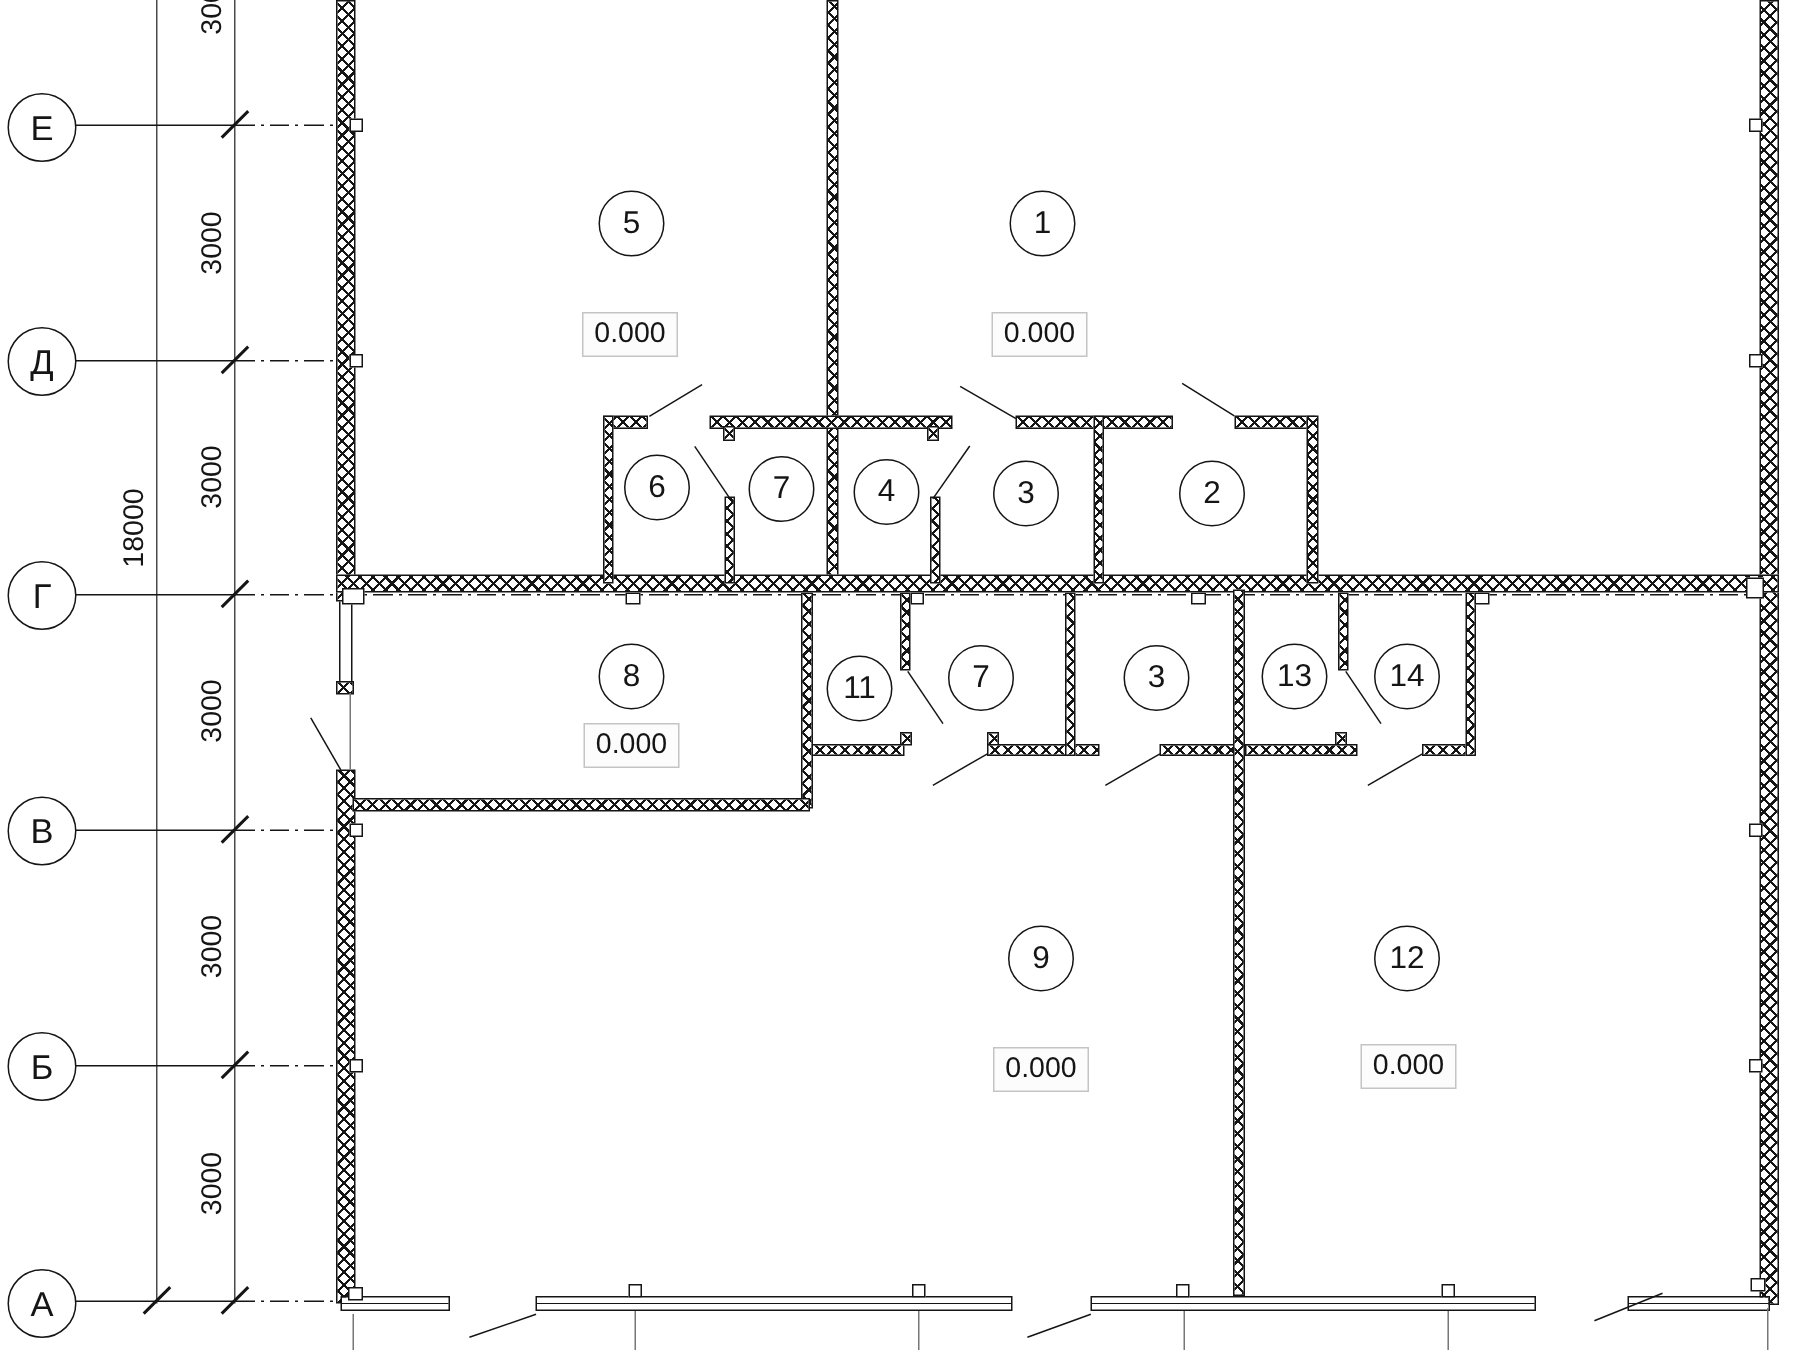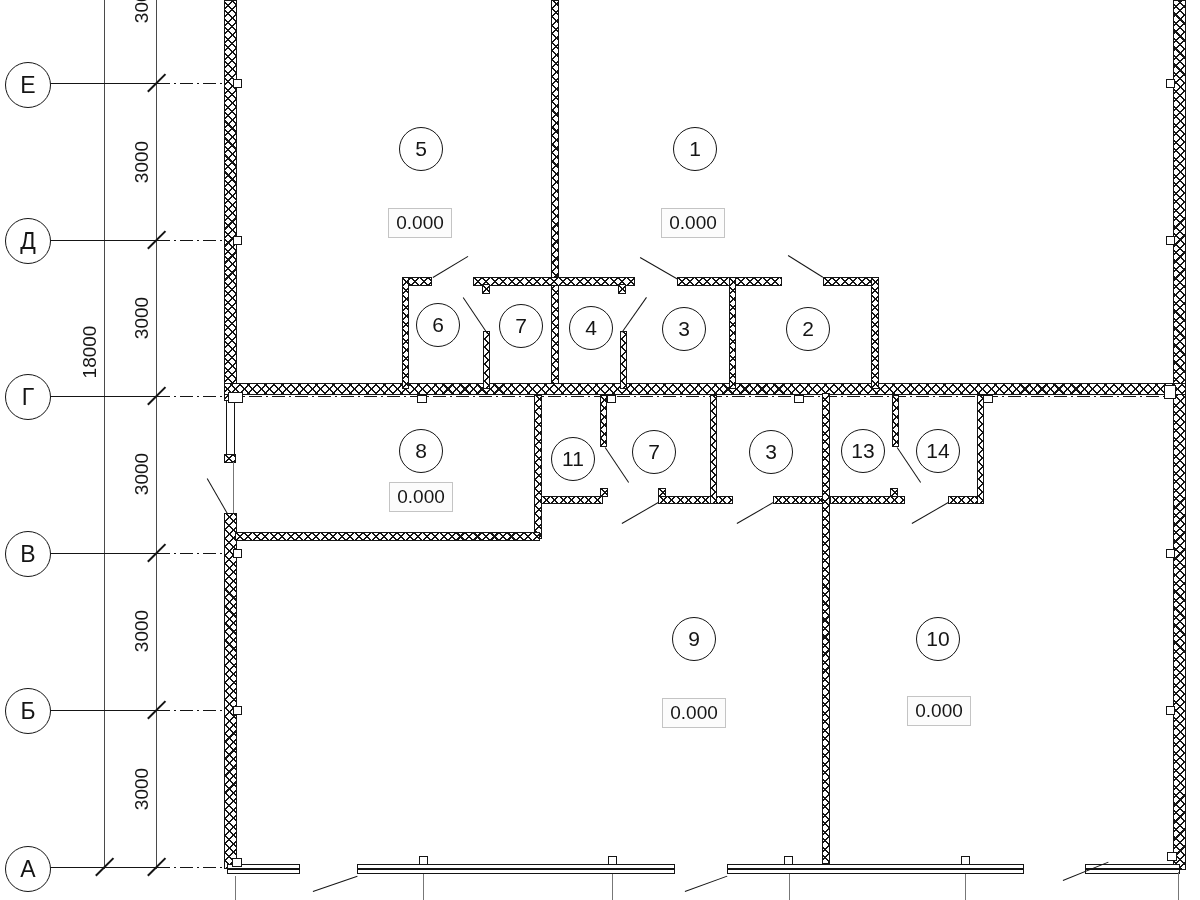--- a/index.html
+++ b/index.html
@@ -213,21 +213,21 @@
   <div class="room" style="left:841px;top:429px">
       <span>13</span>
     </div>
   <div class="room" style="left:916px;top:429px">
       <span>14</span>
     </div>
   <div class="room" style="left:672px;top:617px">
       <span>9</span>
     </div>
   <div class="room" style="left:916px;top:617px">
-      <span>10</span>
+      <span>12</span>
     </div>
 
   <div class="elev" style="left:388px;top:208px">
       <span>0.000</span>
     </div>
   <div class="elev" style="left:661px;top:208px">
       <span>0.000</span>
     </div>
   <div class="elev" style="left:389px;top:482px">
       <span>0.000</span>

